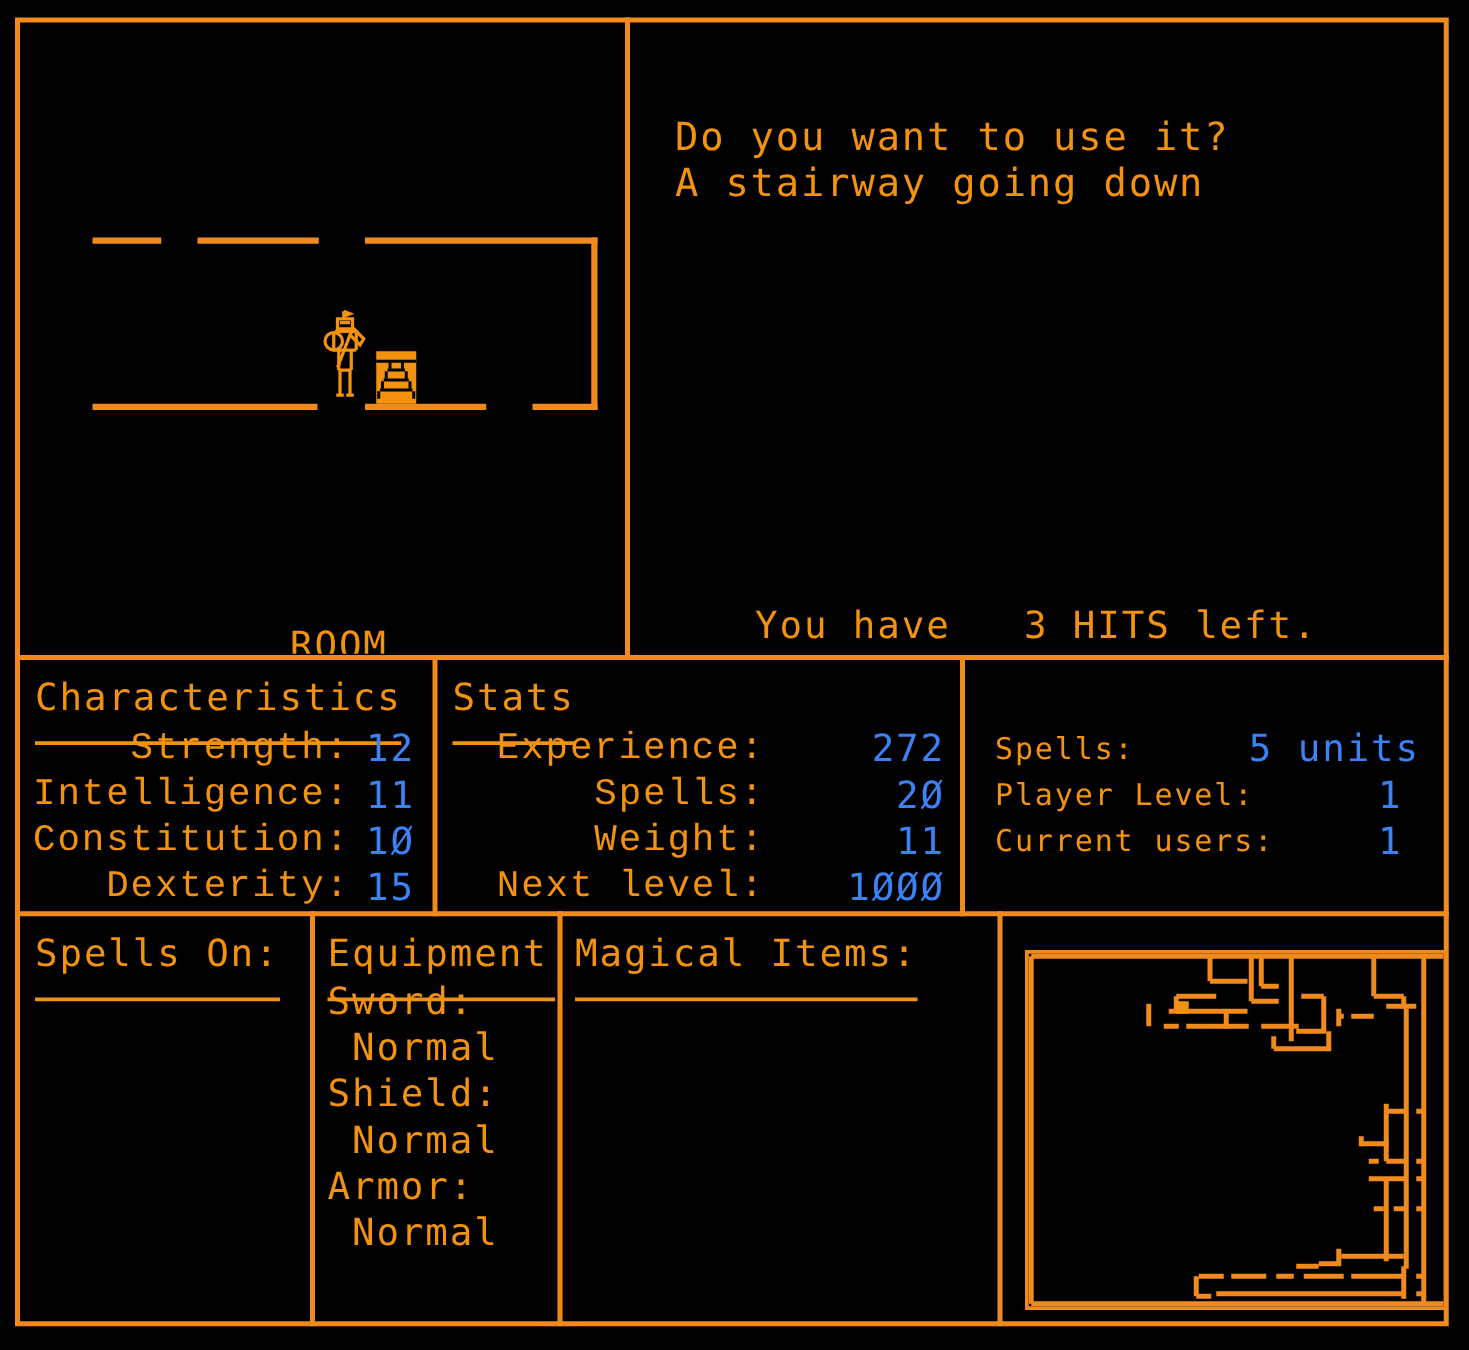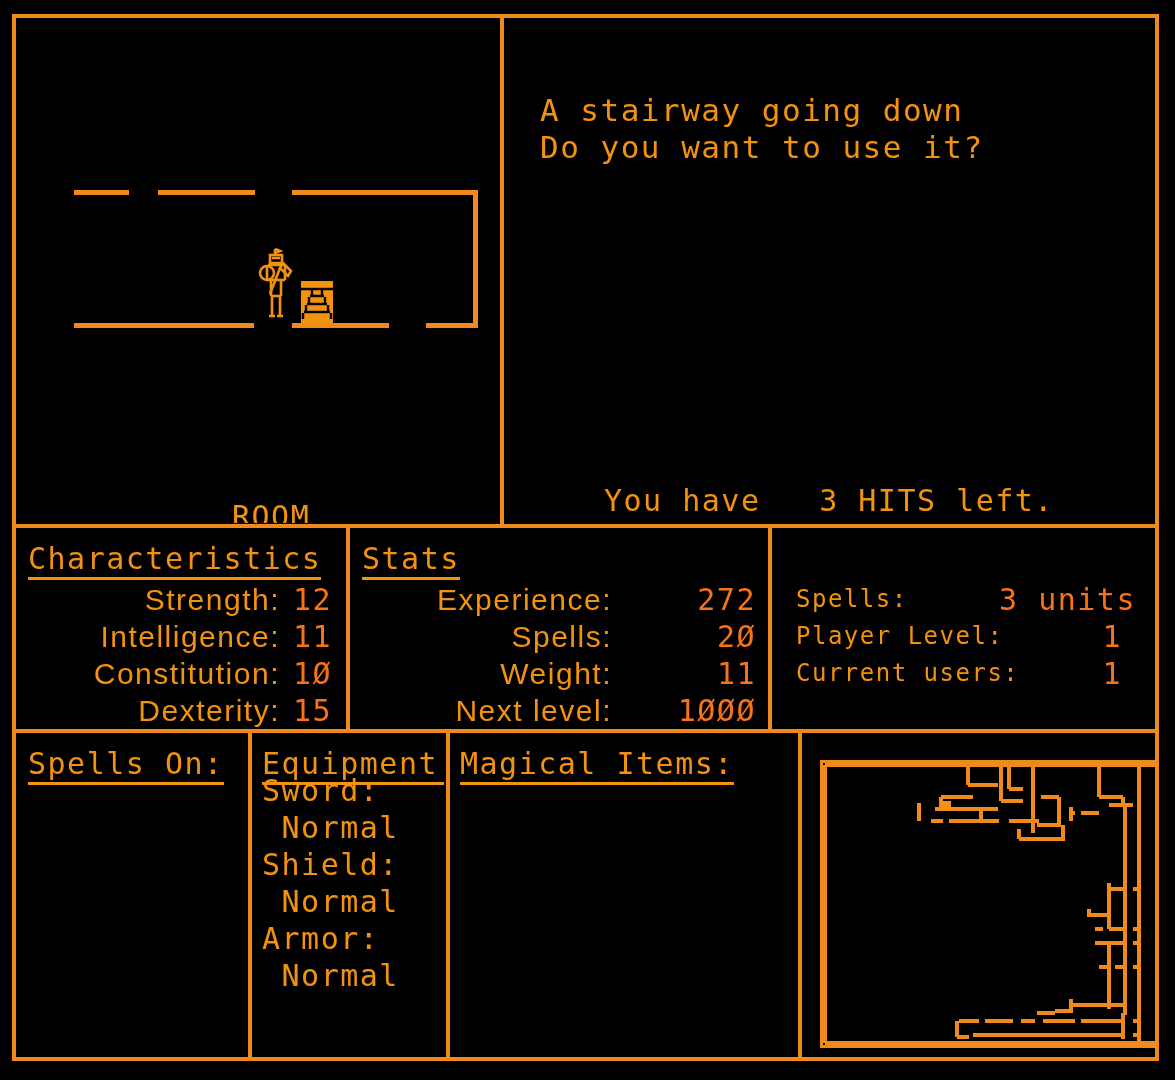--- a/index.html
+++ b/index.html
@@ -63,21 +63,21 @@
   }
   .hdr {
     color: #F2920E;
     font-family: "DejaVu Sans Mono", monospace;
     font-size: 30px;
     line-height: 37px;
     letter-spacing: 1.5px;
     white-space: pre;
     border-bottom: 3px solid #F2920E;
     display: inline-block;
-    padding-bottom: 0;
+    padding-bottom: 16px;
   }
 
   
   #msg-area { left: 540px; top: 92px; }
   #msg-area .t { font-size: 31px; line-height: 37px; }
 
   
   #room-view {
     left: 16px; top: 18px;
     width: 484px; height: 505px; margin-left: 20px;
@@ -117,40 +117,40 @@
 
   
   .statrow {
     position: relative;
     height: 37px;
   }
   .lab {
     position: absolute;
     right: 0;
     color: #F2920E;
-    font-family: Liberation Sans, sans-serif;
+    font-family: Liberation Mono, monospace;
     font-size: 30px;
     line-height: 37px;
     letter-spacing: 1.5px;
     white-space: pre;
   }
   .lab-left {
     position: absolute;
     left: 0;
     color: #F2920E;
     font-family: "DejaVu Sans Mono", monospace;
     font-size: 24px;
     line-height: 37px;
     letter-spacing: 1.5px;
     white-space: pre;
   }
   .val {
     position: absolute;
     right: 0;
-    color: #f97316;
+    color: #3b82f6;
     font-family: "DejaVu Sans Mono", monospace;
     font-size: 30px;
     line-height: 37px;
     letter-spacing: 1.5px;
     white-space: pre;
   }
 
   
   #minimap-frame {
     position: absolute;
@@ -231,22 +231,22 @@
         <path d="M6 25 L6 31 M28 25 L28 31"></path>
         <path d="M4 32 L30 32"></path>
         <path d="M3 33 L3 39 M31 33 L31 39"></path>
       </g>
     </svg>
 
     <div id="room-label" class="t">ROOM</div>
   </div>
 
   <div class="panel" id="msg-area">
+    <div class="t">Do you want to use it?</div>
     <div class="t">A stairway going down</div>
-    <div class="t">Do you want to use it?</div>
   </div>
 
   <div id="hits-line" class="t">You have   3 HITS left.</div>
 
   <div class="panel" id="characteristics-panel" style="left:16px; top:528px; width:328px; height:200px;">
     <div style="position:absolute; left:12px; top:12px;">
       <div class="hdr">Characteristics</div>
     </div>
     <div style="position:absolute; left:12px; top:53px; width:304px;">
       <div class="statrow">
@@ -289,21 +289,21 @@
         <span class="lab" style="right:144px;">Next level:</span>
         <span class="val">1ØØØ</span>
       </div>
     </div>
   </div>
 
   <div class="panel" id="playerinfo-panel" style="left:772px; top:528px; width:387px; height:200px;">
     <div style="position:absolute; left:24px; top:53px; width:340px;">
       <div class="statrow">
         <span class="lab-left">Spells:</span>
-        <span class="val">3 units</span>
+        <span class="val">5 units</span>
       </div>
       <div class="statrow">
         <span class="lab-left">Player Level:</span>
         <span class="val" style="right:14px;">1</span>
       </div>
       <div class="statrow">
         <span class="lab-left">Current users:</span>
         <span class="val" style="right:14px;">1</span>
       </div>
     </div>
@@ -312,21 +312,21 @@
   <div class="panel" id="spells-on-panel" style="left:16px; top:733px; width:230px; height:328px;">
     <div style="position:absolute; left:12px; top:12px;">
       <div class="hdr">Spells On:</div>
     </div>
   </div>
 
   <div class="panel" id="equipment-panel" style="left:252px; top:733px; width:192px; height:328px;">
     <div style="position:absolute; left:10px; top:12px;">
       <div class="hdr">Equipment:</div>
     </div>
-    <div style="position:absolute; left:10px; top:39px;">
+    <div style="position:absolute; left:10px; top:50px;">
       <div class="t">Sword:</div>
       <div class="t"> Normal</div>
       <div class="t">Shield:</div>
       <div class="t"> Normal</div>
       <div class="t">Armor:</div>
       <div class="t"> Normal</div>
     </div>
   </div>
 
   <div class="panel" id="magical-items-panel" style="left:450px; top:733px; width:346px; height:328px;">

